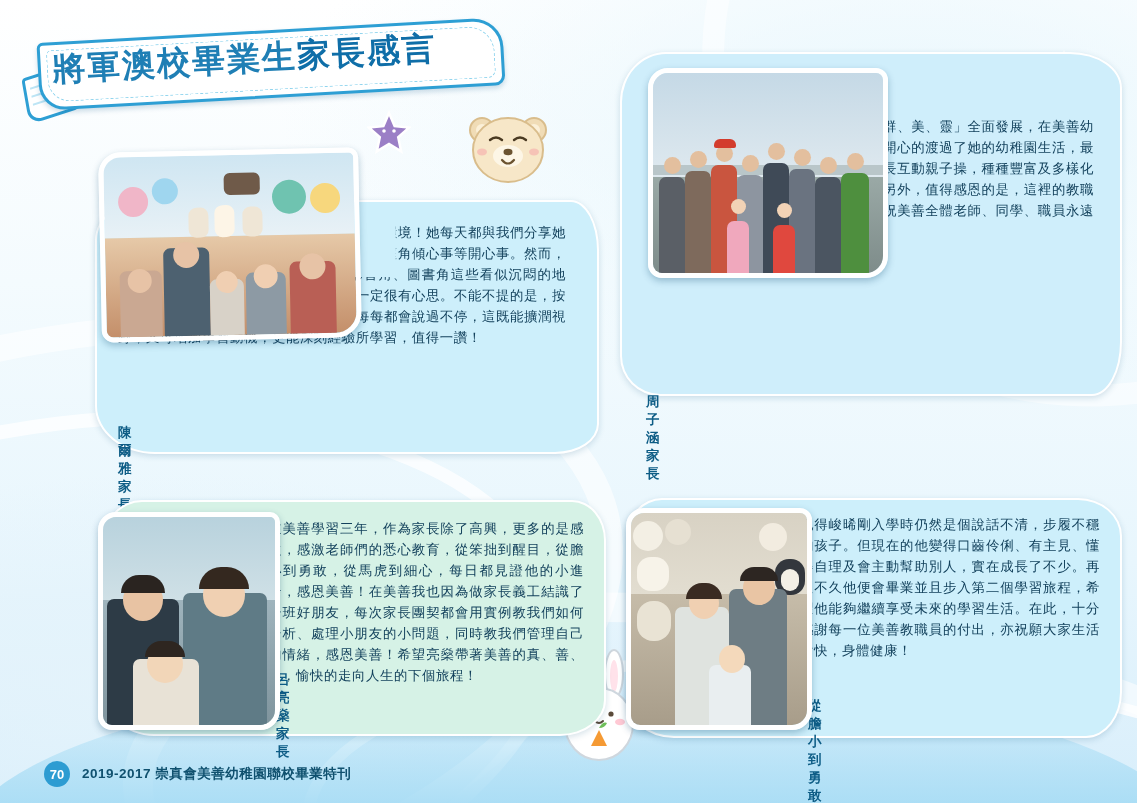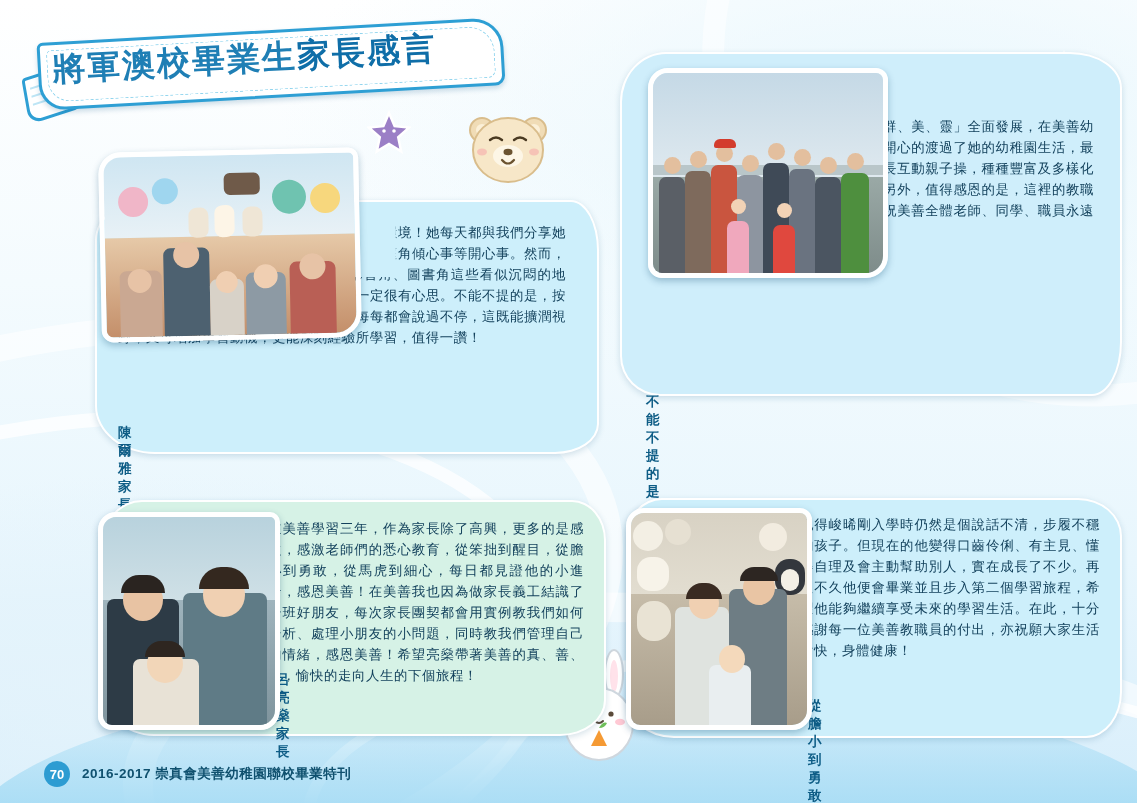--- a/index.html
+++ b/index.html
@@ -284,21 +284,21 @@
       <div class="head" style="left:194px;top:100px;width:26px;height:26px;background:#e7c3a6;"></div>
     </div>
   </div>
 
   <div class="block">
     <div class="bubble blue2" style="left:620px; top:52px; width:498px; height:340px; border-radius: 46px 52px 30px 40px / 50px 36px 54px 40px;"></div>
 
     <div class="bubble-text" style="left:644px; top:116px; width:450px; height:260px;
                 clip-path: polygon(48% 0%, 100% 0%, 100% 100%, 0% 100%, 0% 63%, 48% 63%);">從入學走到現在，子涵「德、智、體、群、美、靈」全面發展，在美善幼稚園採用活動教學方法中，非常愉快，開心的渡過了她的幼稚園生活，最得益是在學校親子活動中，小朋友與家長互動親子操，種種豐富及多樣化活動，讓我們體驗和子女之間的感情。另外，值得感恩的是，這裡的教職員非常細心、有愛心，完全放心，最後祝美善全體老師、同學、職員永遠快樂、幸福。謝謝你們！</div>
 
-    <div class="signature" style="left:646px; top:393px;">不能不提的是</div>
+    <div class="signature" style="left:646px; top:393px;">周子涵家長</div>
 
     <div class="photo" style="left:648px; top:68px; width:230px; height:200px; border-radius: 20px 12px 22px 14px;">
       <div class="sky" style="background: linear-gradient(180deg,#c5d9e6 0%,#dfe9ef 100%); height:52%;"></div>
       <div class="ground" style="background: linear-gradient(180deg,#9aa9a6 0%,#7e8c8a 100%); height:48%;"></div>
       <div style="position:absolute;left:0;top:92px;right:0;height:10px;background:#b9c6c9;"></div>
 
       <div class="ppl" style="left:6px;width:26px;height:96px;background:#5a5f66;"></div>
       <div class="head" style="left:11px;top:84px;width:17px;height:17px;background:#e3bf9e;"></div>
       <div class="ppl" style="left:32px;width:26px;height:102px;background:#7e6a5c;"></div>
       <div class="head" style="left:37px;top:78px;width:17px;height:17px;background:#e3bf9e;"></div>
@@ -373,16 +373,16 @@
       <div class="ppl" style="left:98px;width:58px;height:136px;background:#6e7d84;"></div>
       <div class="head" style="left:112px;top:58px;width:32px;height:34px;background:#e9c5a4;"></div>
       <div style="position:absolute;left:109px;top:54px;width:38px;height:14px;border-radius:18px 18px 0 0;background:#2d2622;"></div>
       <div class="ppl" style="left:78px;width:42px;height:60px;background:#e9eef0;"></div>
       <div class="head" style="left:88px;top:132px;width:26px;height:28px;background:#f4d9bb;"></div>
     </div>
   </div>
 
   <div id="footer">
     <div id="pagenum">70</div>
-    <div id="footer-title">2016-2017 崇真會美善幼稚園聯校畢業特刊</div>
+    <div id="footer-title">2019-2017 崇真會美善幼稚園聯校畢業特刊</div>
   </div>
 
 </div>
 
 </body></html>

